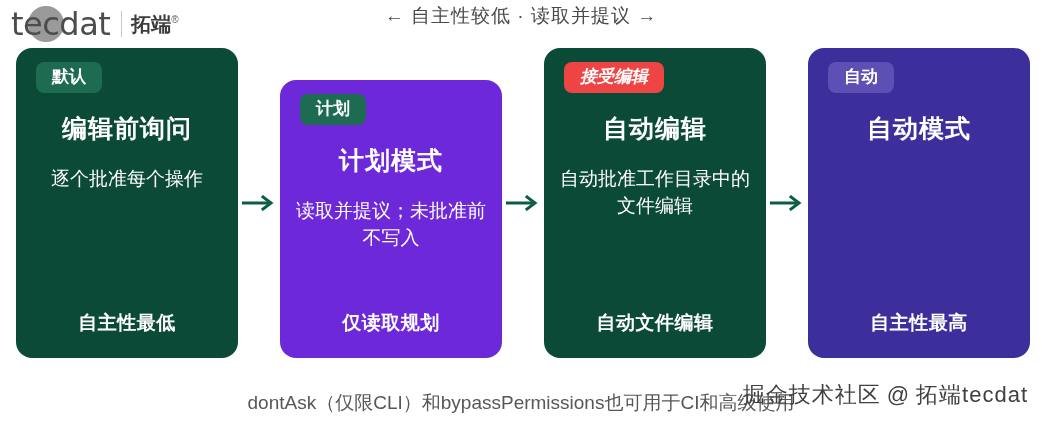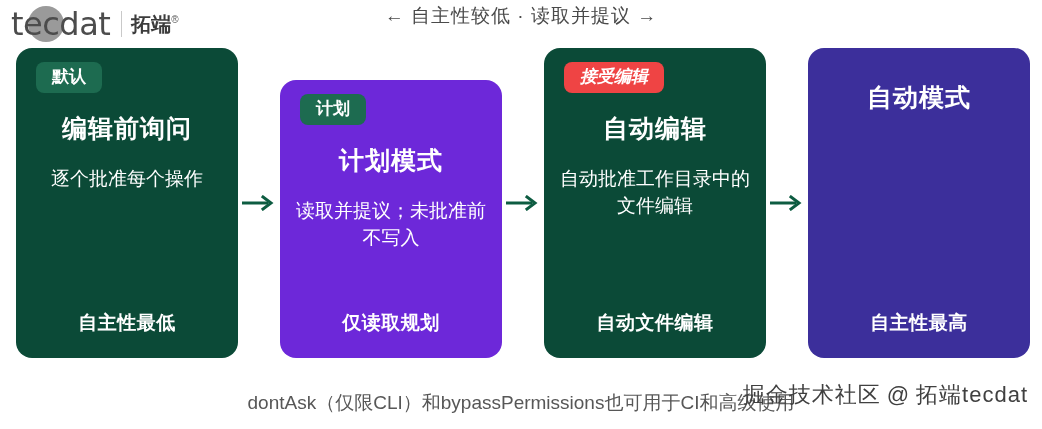--- a/index.html
+++ b/index.html
@@ -240,20 +240,21 @@
   </div>
 
   <div class="arrow">
     <svg width="34" height="16" viewBox="0 0 34 16" aria-hidden="true">
       <path d="M0 8 H26" stroke="currentColor" stroke-width="3" fill="none"></path>
       <path d="M21 2 L29 8 L21 14" stroke="currentColor" stroke-width="3" fill="none" stroke-linecap="square"></path>
     </svg>
   </div>
 
   <div class="card purple" style="background: rgb(60, 47, 155);">
+    <div class="badge" style="background: rgb(92, 80, 181);">自动</div>
     <div class="card-title">自动模式</div>
     <div class="card-footer">自主性最高</div>
   </div>
 
 </div>
 
 <div id="footer-note">dontAsk（仅限CLI）和bypassPermissions也可用于CI和高级使用</div>
 
 <div id="watermark">
   <span>掘金技术社区</span><span class="wm-at">@</span><span>拓端tecdat</span>

